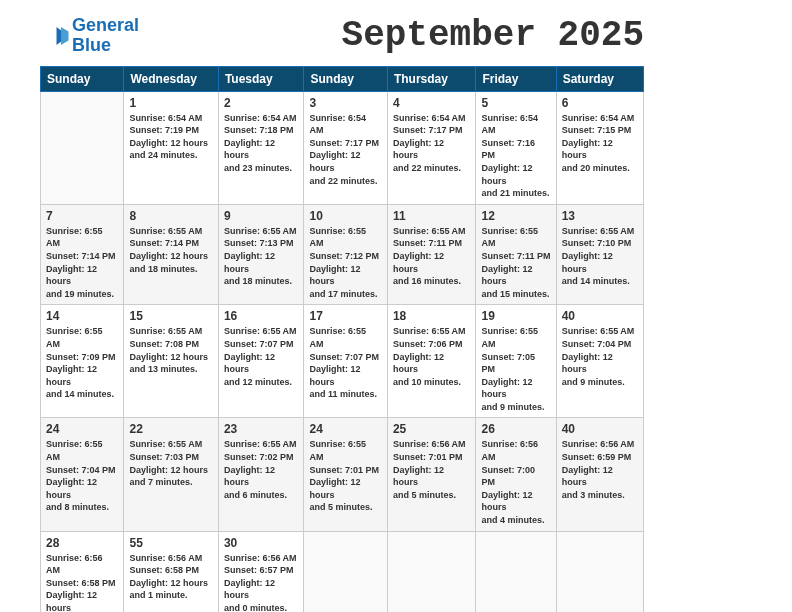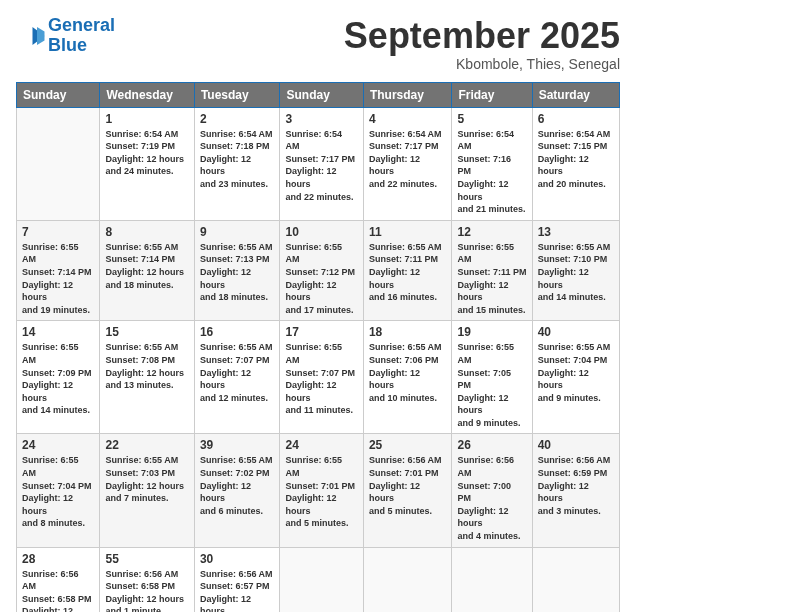--- a/index.html
+++ b/index.html
@@ -9,20 +9,21 @@
       font-family: Arial, sans-serif;
       background: #fff;
       overflow: hidden;
     }
     .page {
       width: 636px;
       height: 612px;
       padding: 16px;
       display: flex;
       flex-direction: column;
+      margin-left: 24px;
     }
     .header {
       display: flex;
       align-items: flex-start;
       justify-content: space-between;
       margin-bottom: 10px;
     }
     .logo {
       display: flex;
       align-items: center;
@@ -42,32 +43,33 @@
       margin-right: 2px;
     }
     .title-block {
       text-align: right;
     }
     .month-title {
       font-size: 36px;
       font-weight: bold;
       color: #333;
       line-height: 1.1;
+      font-family: Liberation Mono, monospace;
     }
     .subtitle {
       font-size: 14px;
       color: #555;
     }
     .calendar {
       width: 100%;
       border-collapse: collapse;
       flex: 1;
     }
     .calendar th {
-      background-color: #737373;
+      background-color: #0c4a6e;
       color: #fff;
       font-size: 12px;
       font-weight: bold;
       padding: 5px 6px;
       text-align: left;
       border: 1px solid #1a6eb5;
     }
     .calendar td {
       vertical-align: top;
       border: 1px solid #ccc;
@@ -108,21 +110,20 @@
         <polygon points="22,8 38,20 22,32" fill="#1a6eb5"></polygon>
         <polygon points="28,8 38,14 38,26 28,32" fill="#4a9ed5"></polygon>
       </svg>
       <div class="logo-text">
         <div><span>General</span></div>
         <div><span>Blue</span></div>
       </div>
     </div>
     <div class="title-block">
       <div class="month-title">September 2025</div>
-      <div class="subtitle">Kbombole, Thies, Senegal</div>
     </div>
   </div>
 
   <table class="calendar">
     <thead>
       <tr>
         <th>Sunday</th>
         <th>Wednesday</th>
         <th>Tuesday</th>
         <th>Sunday</th>
@@ -288,21 +289,21 @@
 and 8 minutes.</div>
           </td>
           <td>
             <span class="day-number">22</span>
             <div class="day-info" style="white-space: pre-line;">Sunrise: 6:55 AM
 Sunset: 7:03 PM
 Daylight: 12 hours
 and 7 minutes.</div>
           </td>
           <td>
-            <span class="day-number">39</span>
+            <span class="day-number">23</span>
             <div class="day-info" style="white-space: pre-line;">Sunrise: 6:55 AM
 Sunset: 7:02 PM
 Daylight: 12 hours
 and 6 minutes.</div>
           </td>
           <td>
             <span class="day-number">24</span>
             <div class="day-info" style="white-space: pre-line;">Sunrise: 6:55 AM
 Sunset: 7:01 PM
 Daylight: 12 hours

